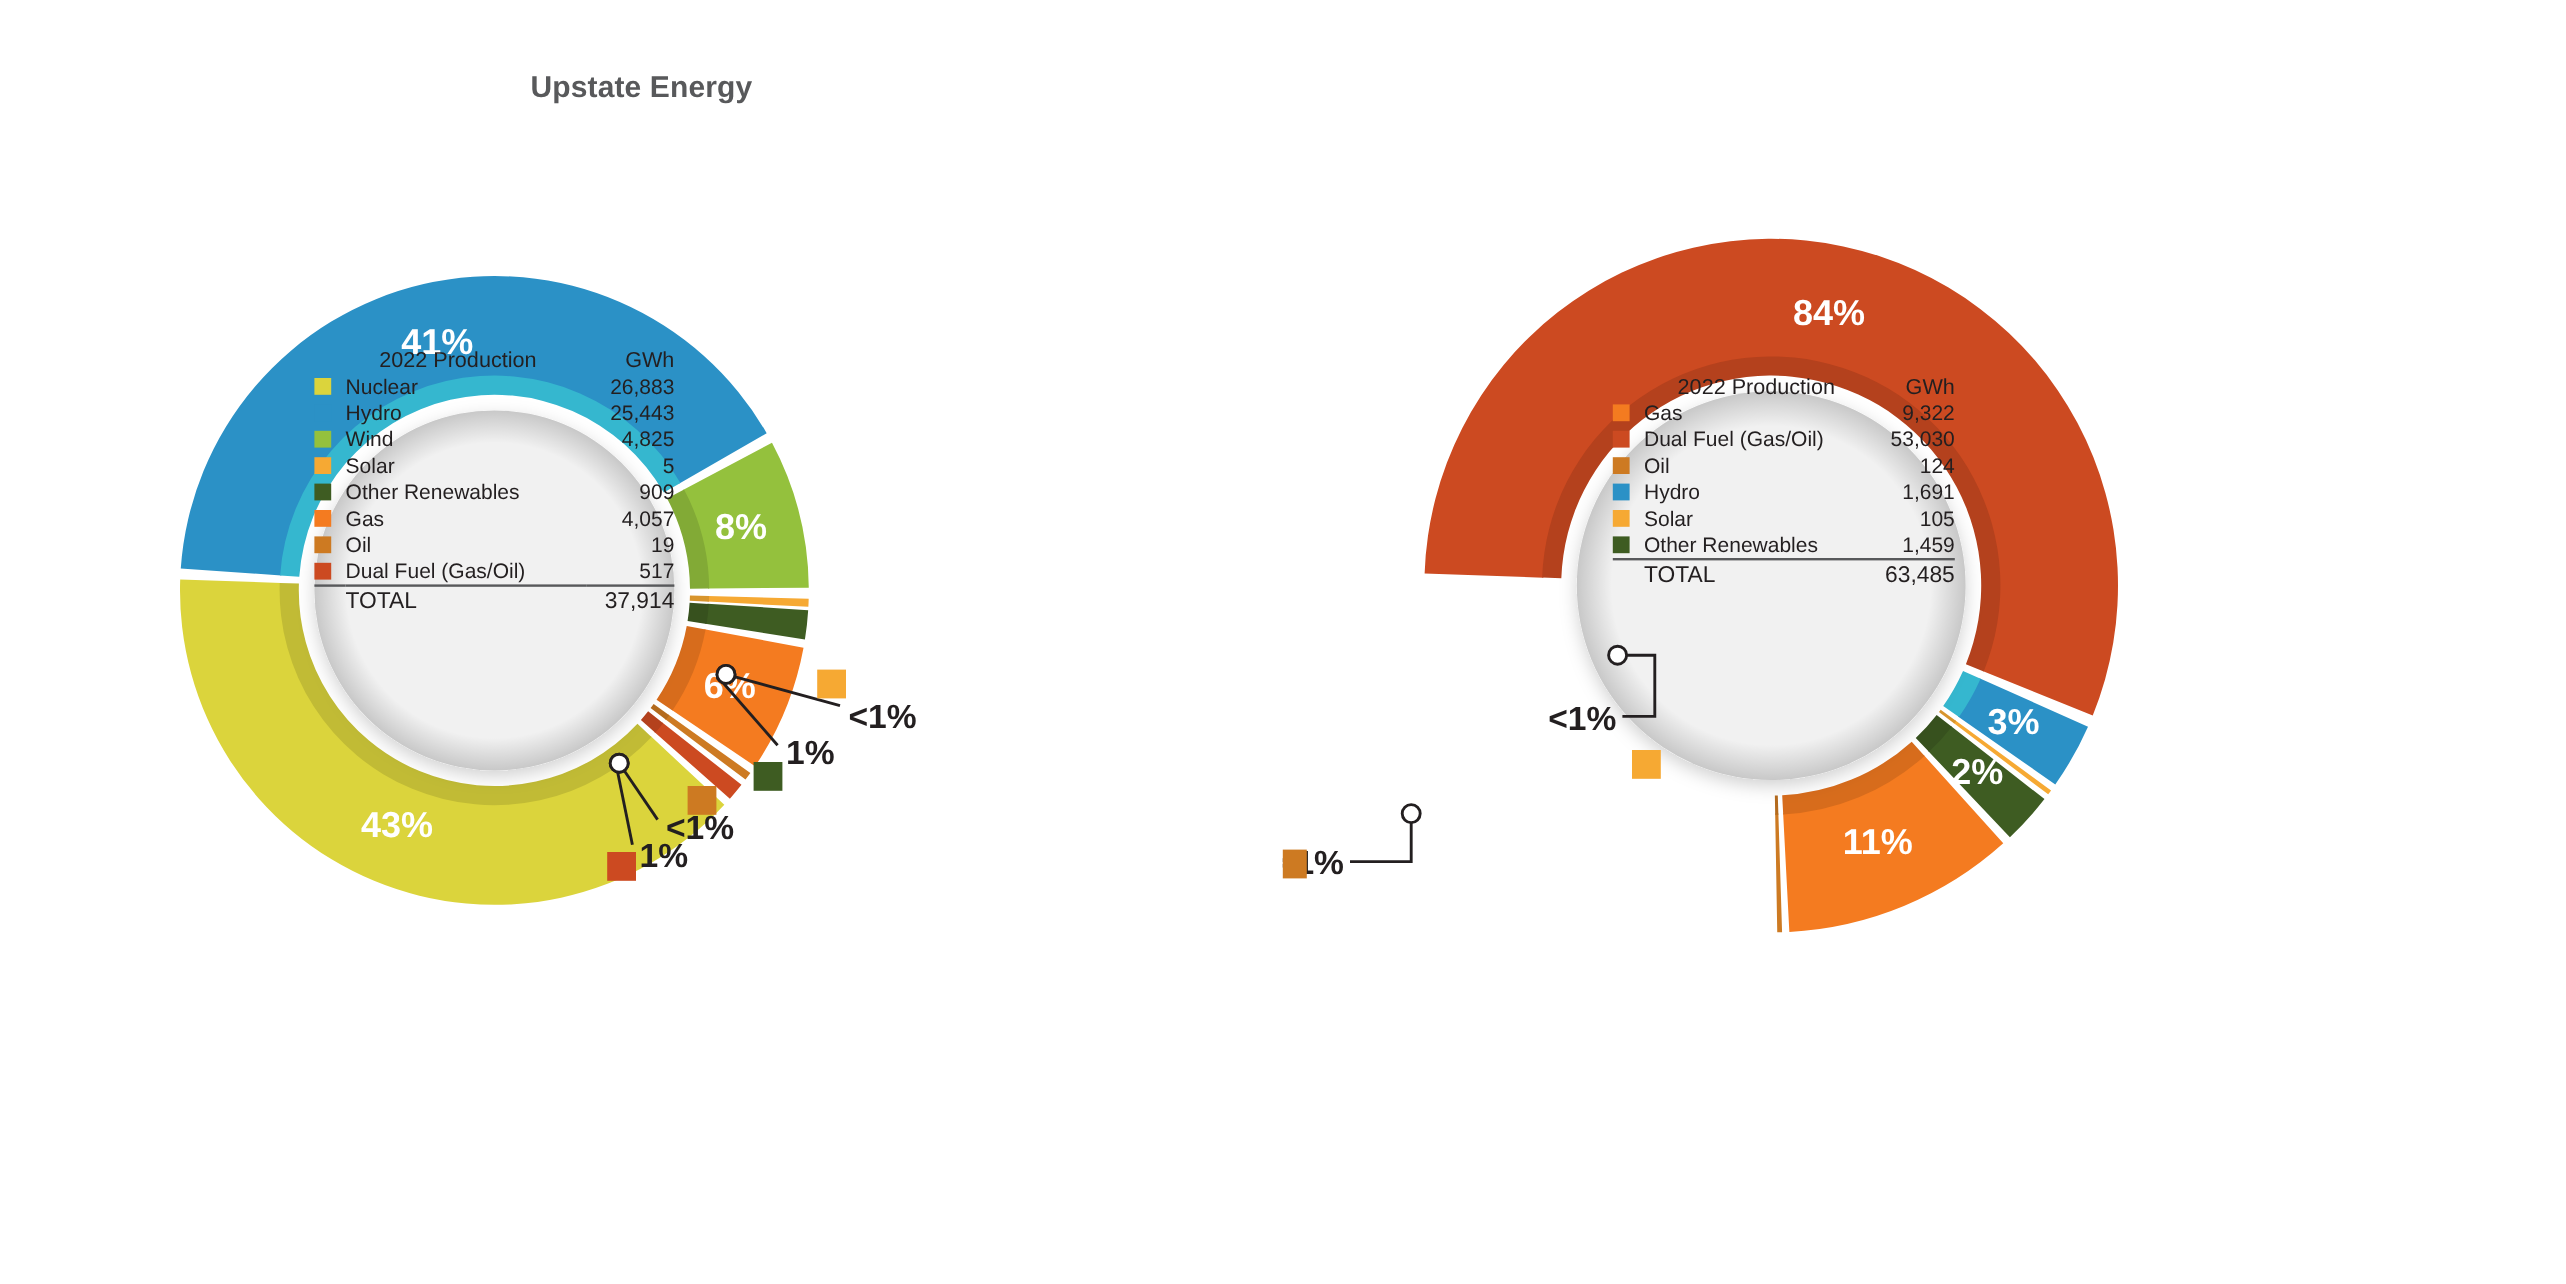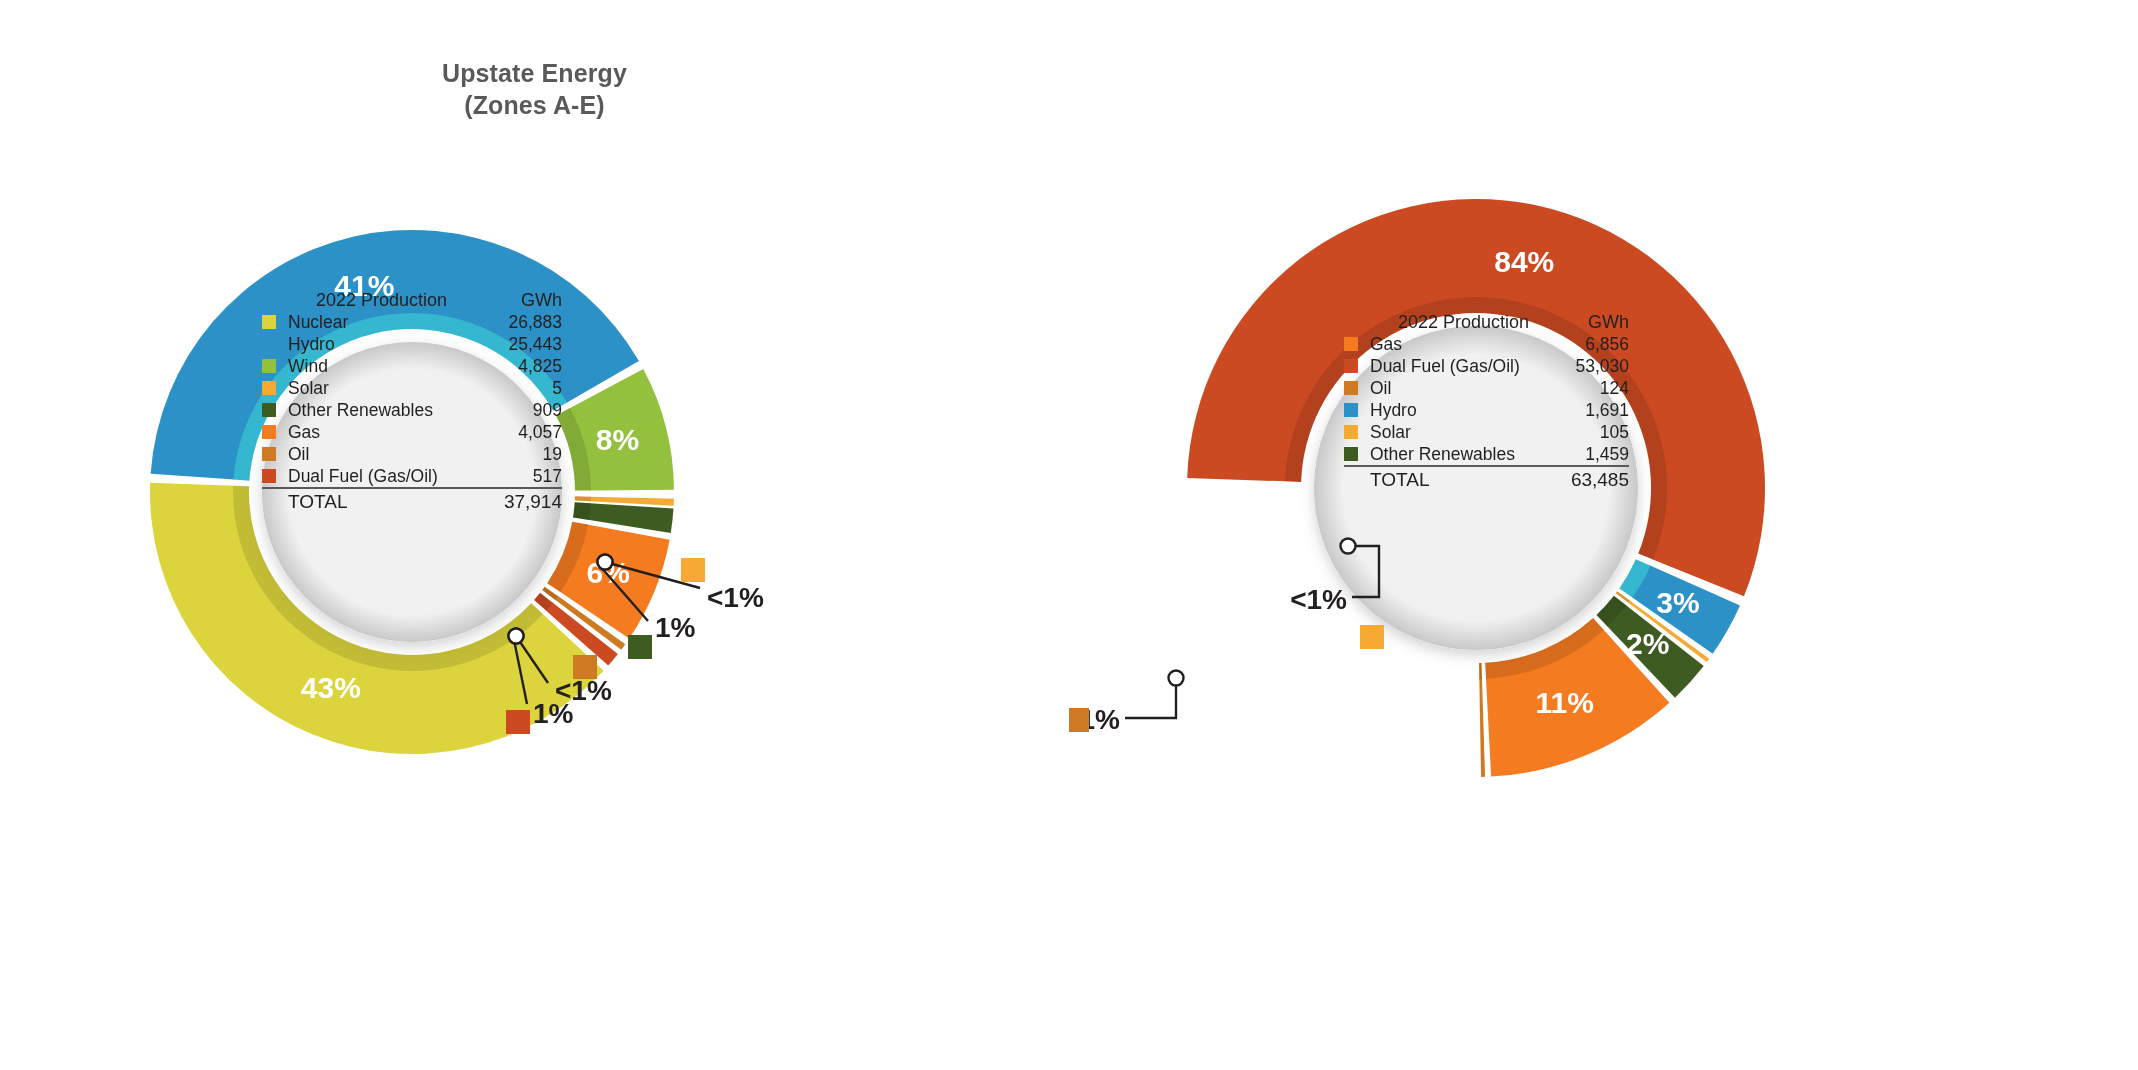--- a/index.html
+++ b/index.html
@@ -135,21 +135,20 @@
 </style>
 </head>
 <body>
 
 <div class="board">
 
   <div class="panel" id="panel-upstate">
 
     <div class="panel-title">
       <span>Upstate Energy</span>
-      <span class="title-line2">(Zones A-E)</span>
     </div>
 
     <div class="donut-wrap">
       <svg class="donut" id="svg-upstate" width="1069" height="1070" viewBox="0 0 1069 1070">
         <defs>
           <radialGradient id="card-shadow-up" cx="50%" cy="50%" r="50%">
             <stop offset="82%" stop-color="#000000" stop-opacity="0.0"></stop>
             <stop offset="100%" stop-color="#000000" stop-opacity="0.17"></stop>
           </radialGradient>
           <filter id="soft-shadow-up" x="-30%" y="-30%" width="160%" height="160%">
@@ -327,21 +326,21 @@
           <tr class="lg-head">
             <th class="lg-sw-cell"></th>
             <th class="th-label">2022 Production</th>
             <th class="th-value">GWh</th>
           </tr>
         </thead>
         <tbody id="legend-body-downstate">
             <tr class="lg-row">
               <td class="lg-sw-cell"><span class="lg-swatch" style="background: rgb(244, 123, 32);"></span></td>
               <td class="lg-name">Gas</td>
-              <td class="lg-val">6,856</td>
+              <td class="lg-val">9,322</td>
             </tr>
             <tr class="lg-row">
               <td class="lg-sw-cell"><span class="lg-swatch" style="background: rgb(204, 74, 33);"></span></td>
               <td class="lg-name">Dual Fuel (Gas/Oil)</td>
               <td class="lg-val">53,030</td>
             </tr>
             <tr class="lg-row">
               <td class="lg-sw-cell"><span class="lg-swatch" style="background: rgb(205, 122, 34);"></span></td>
               <td class="lg-name">Oil</td>
               <td class="lg-val">124</td>

